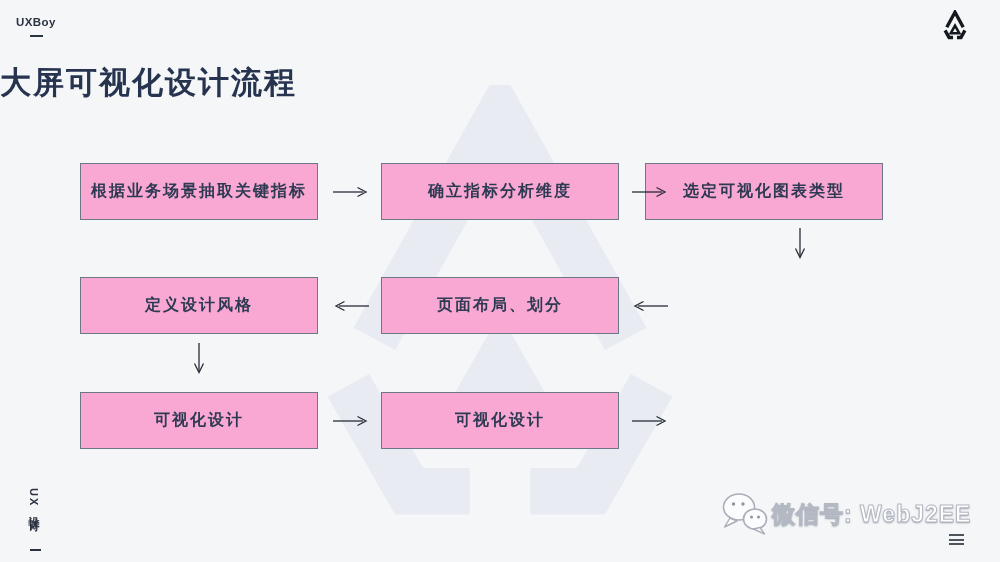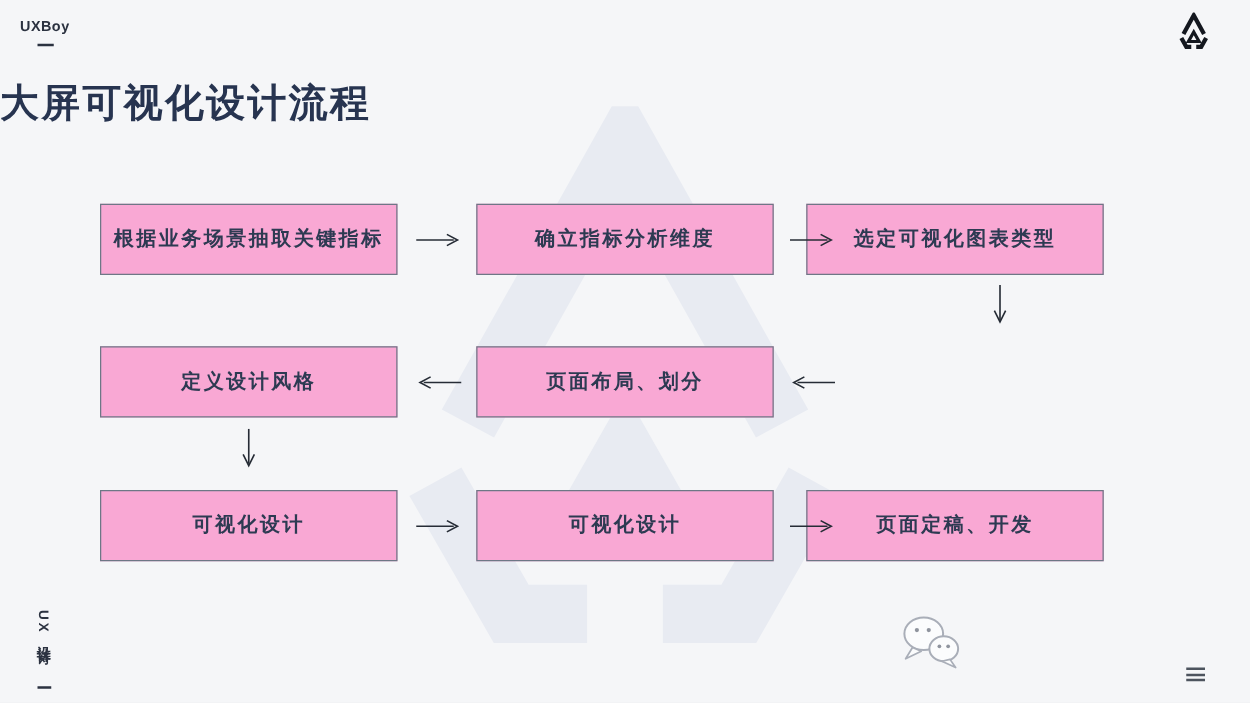--- a/index.html
+++ b/index.html
@@ -90,21 +90,20 @@
 
   <div class="fbox c1 r1">根据业务场景抽取关键指标</div>
   <div class="fbox c2 r1">确立指标分析维度</div>
   <div class="fbox c3 r1">选定可视化图表类型</div>
 
   <div class="fbox c1 r2">定义设计风格</div>
   <div class="fbox c2 r2">页面布局、划分</div>
 
   <div class="fbox c1 r3">可视化设计</div>
   <div class="fbox c2 r3">可视化设计</div>
-  <div class="fbox c3 r3">页面定稿、开发</div>
 
   <div class="arrow" style="left:332px;top:185px">
     <svg width="38" height="14">
         <line x1="1" y1="7" x2="31" y2="7"></line>
         <path d="M25.5,2.5 L34,7 L25.5,11.5"></path>
       </svg>
   </div>
   <div class="arrow" style="left:631px;top:185px">
     <svg width="38" height="14">
         <line x1="1" y1="7" x2="31" y2="7"></line>
@@ -154,19 +153,20 @@
   <svg class="wechat-icon" viewBox="0 0 50 48">
     <ellipse cx="19" cy="16" rx="15.5" ry="13" fill="#fbfcfd" stroke="#a9aeb8" stroke-width="1.6"></ellipse>
     <path d="M10,27 L4.5,36 L17,30 Z" fill="#fbfcfd" stroke="#a9aeb8" stroke-width="1.4" stroke-linejoin="round"></path>
     <circle cx="13.5" cy="13" r="1.7" fill="#8f949e"></circle>
     <circle cx="23" cy="13" r="1.7" fill="#8f949e"></circle>
     <ellipse cx="35" cy="28" rx="11.5" ry="10" fill="#fbfcfd" stroke="#a9aeb8" stroke-width="1.6"></ellipse>
     <path d="M40,36.5 L44.5,43 L33.5,38 Z" fill="#fbfcfd" stroke="#a9aeb8" stroke-width="1.4" stroke-linejoin="round"></path>
     <circle cx="31.5" cy="26" r="1.5" fill="#8f949e"></circle>
     <circle cx="38.5" cy="26" r="1.5" fill="#8f949e"></circle>
   </svg>
+  <div class="wechat-label">微信号: WebJ2EE</div>
   <div class="menu-lines">
     <span></span>
       <span></span>
       <span></span>
   </div>
 
 </div>
 
 </body></html>

